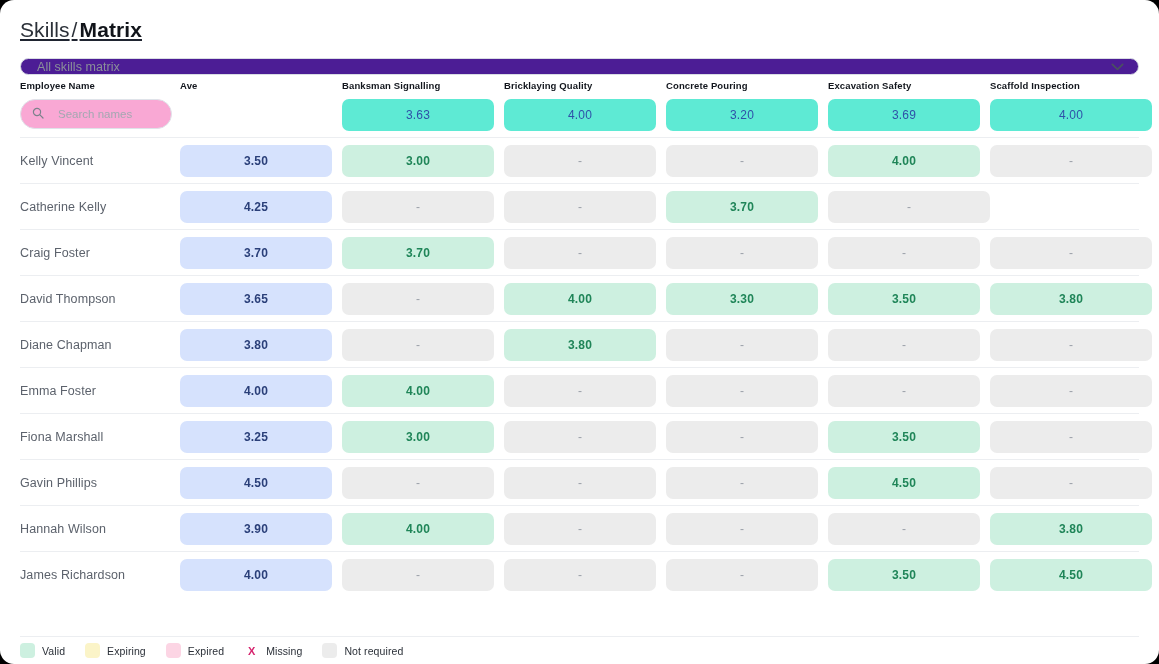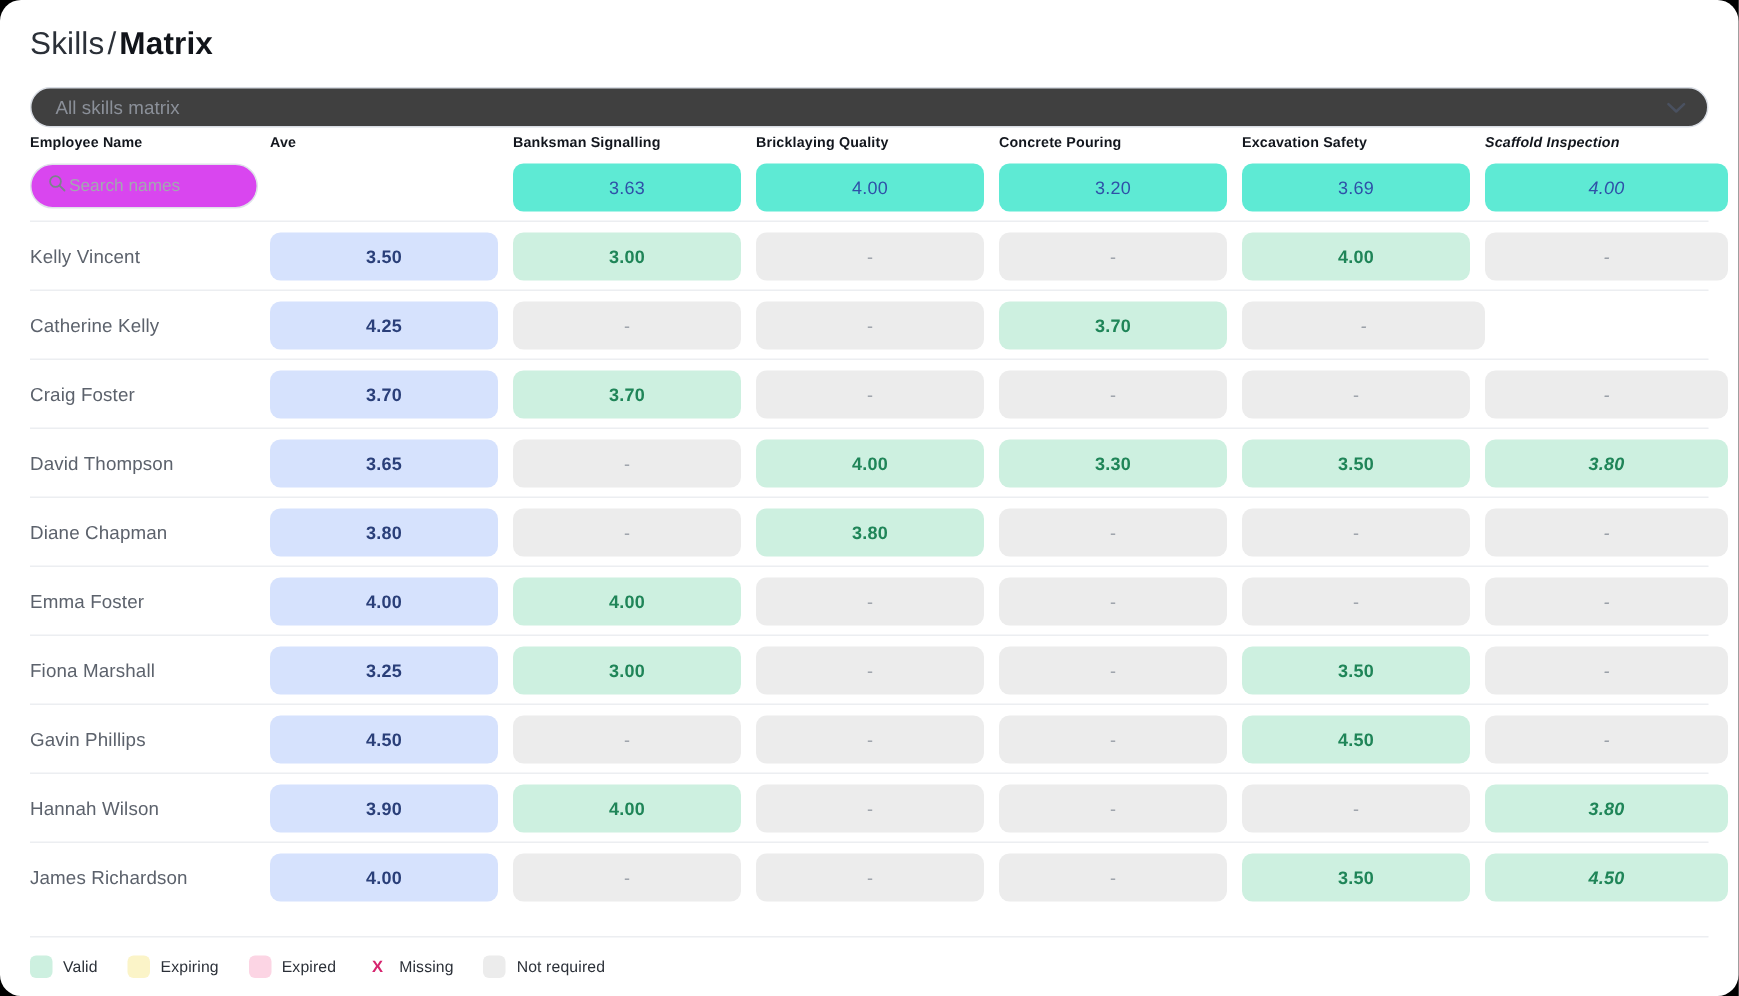--- a/index.html
+++ b/index.html
@@ -26,33 +26,34 @@
   }
 
   
   .page-title {
     padding: 16px 20px 8px 20px;
     font-size: 21px;
     line-height: 28px;
     color: #1f2430;
     letter-spacing: 0.1px;
     white-space: nowrap;
+    text-decoration: underline;
   }
   .page-title .crumb-light { font-weight: 400; color: #2b3038; }
   .page-title .crumb-sep   { font-weight: 400; color: #2b3038; padding: 0 2px; }
   .page-title .crumb-bold  { font-weight: 700; color: #11141a; }
 
   
   .selector-wrap { padding: 6px 20px 0 20px; }
   .selector {
     position: relative;
-    height: 27px;
+    height: 17px;
     border: 1px solid #d9dde4;
     border-radius: 17px;
-    background: #404040;
+    background: #4c1d95;
     display: flex;
     align-items: center;
     padding: 0 16px;
   }
   .selector-value {
     font-size: 12.5px;
     color: #8b9099;
     letter-spacing: 0.05px;
   }
   .selector-chevron {
@@ -82,21 +83,21 @@
   
   .header-row {
     height: 62px;
     align-items: flex-start;
     padding-top: 4px;
   }
 
   .col-name { width: 160px; flex: 0 0 160px; padding-right: 8px; }
   .col-ave  { width: 162px; flex: 0 0 162px; padding-right: 10px; }
   .col-skill{ width: 162px; flex: 0 0 162px; padding-right: 10px; }
-  .col-skill:last-child { padding-right: 0; font-style: italic; }
+  .col-skill:last-child { padding-right: 0; }
 
   .col-head-label {
     font-size: 9.5px;
     font-weight: 700;
     color: #12161d;
     letter-spacing: 0.12px;
     white-space: nowrap;
     display: block;
     height: 14px;
     line-height: 14px;
@@ -104,23 +105,23 @@
 
   
   .search-box {
     margin-top: 6px;
     width: 152px;
     height: 30px;
     border: 1px solid #dfe3e9;
     border-radius: 16px;
     display: flex;
     align-items: center;
-    gap: 2px;
+    gap: 14px;
     padding: 0 11px;
-    background: #d946ef;
+    background: #f9a8d4;
   }
   .search-box input {
     border: 0;
     outline: 0;
     background: transparent;
     font-family: inherit;
     font-size: 11.5px;
     color: #3b4049;
     width: 100%;
   }
@@ -152,21 +153,21 @@
     color: #5c626c;
     letter-spacing: 0.1px;
     white-space: nowrap;
     overflow: hidden;
     text-overflow: ellipsis;
   }
 
   
   .legend {
     flex: 0 0 auto;
-    height: 40px;
+    height: 28px;
     border-top: 1px solid #eceef1;
     margin: 0 20px;
     display: flex;
     align-items: center;
     gap: 20px;
   }
   .legend-item { display: flex; align-items: center; gap: 7px; }
   .legend-swatch { width: 15px; height: 15px; border-radius: 4px; flex: 0 0 15px; }
   .legend-x {
     font-size: 11px;

